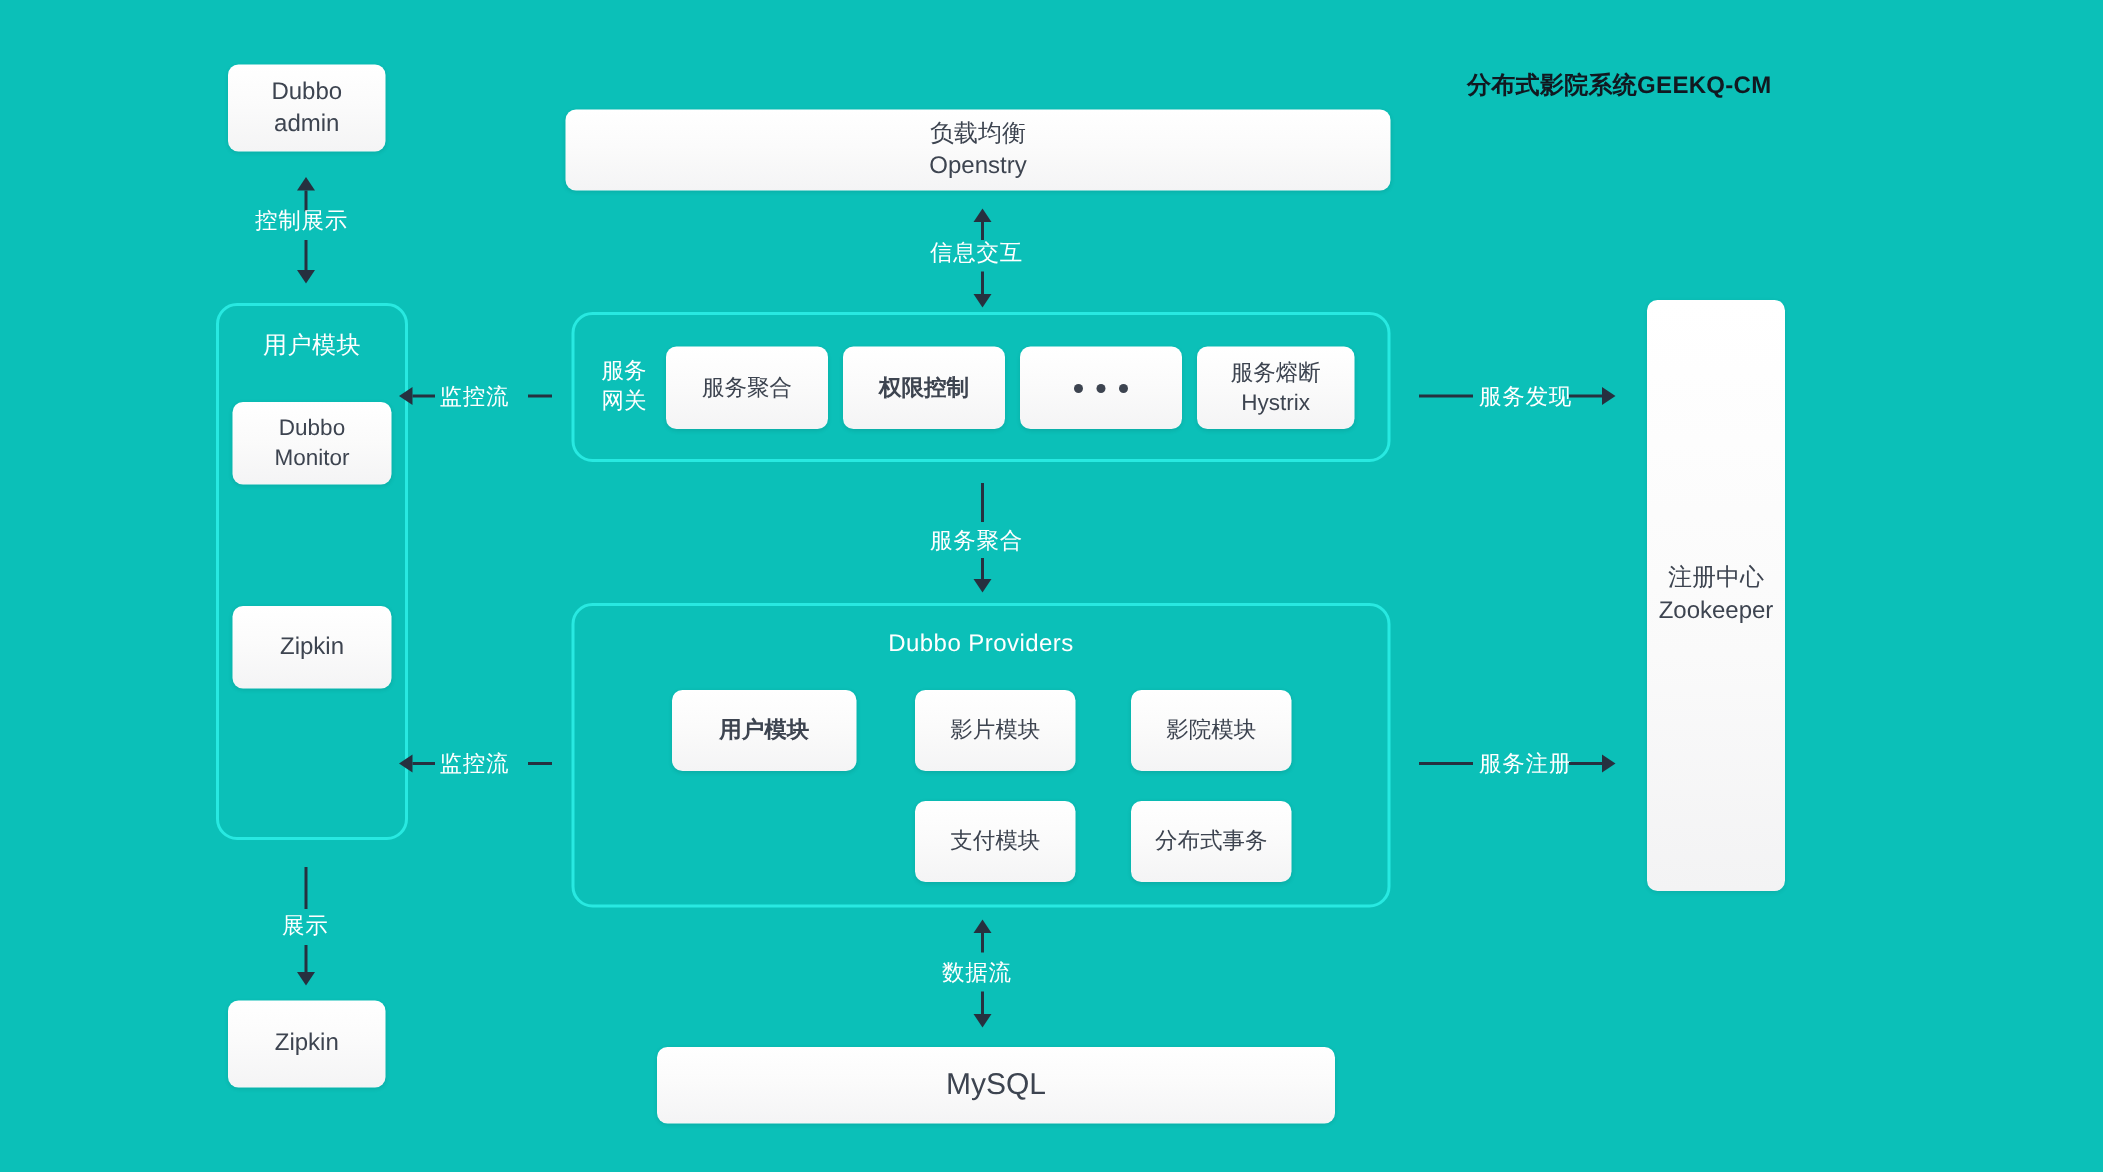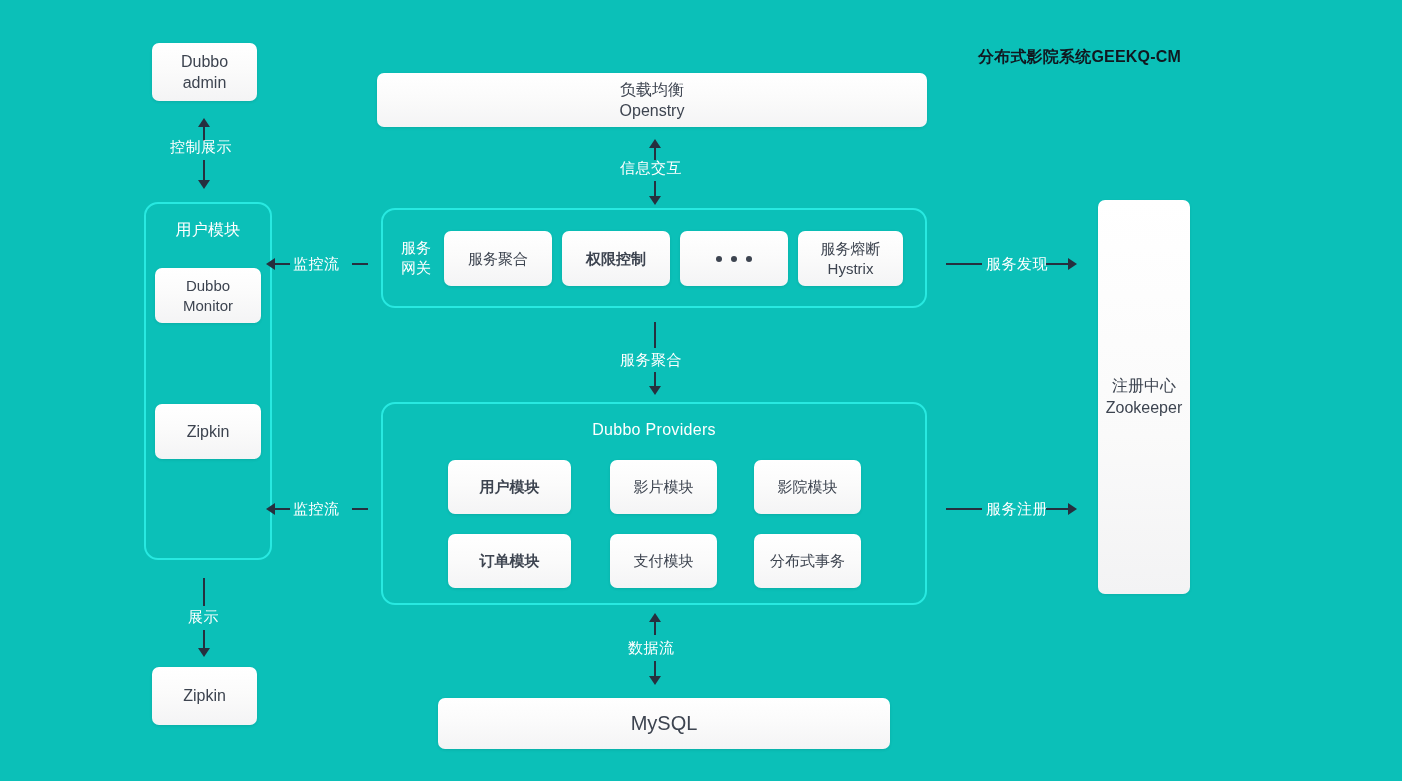--- a/index.html
+++ b/index.html
@@ -237,23 +237,20 @@
 
   <div class="abs white-box prov-item prov-col-1 prov-row-1">
     <span>用户模块</span>
   </div>
   <div class="abs white-box prov-item prov-col-2 prov-row-1">
     <span>影片模块</span>
   </div>
   <div class="abs white-box prov-item prov-col-3 prov-row-1">
     <span>影院模块</span>
   </div>
-  <div class="abs white-box prov-item prov-col-1 prov-row-2">
-    <span>订单模块</span>
-  </div>
   <div class="abs white-box prov-item prov-col-2 prov-row-2">
     <span>支付模块</span>
   </div>
   <div class="abs white-box prov-item prov-col-3 prov-row-2">
     <span>分布式事务</span>
   </div>
 
   <div class="abs h-line" style="left:946px; top:508px; width:36px;"></div>
   <div class="abs edge-label" style="left:986px; top:500px;">服务注册</div>
   <div class="abs h-line" style="left:1046px; top:508px; width:22px;"></div>

